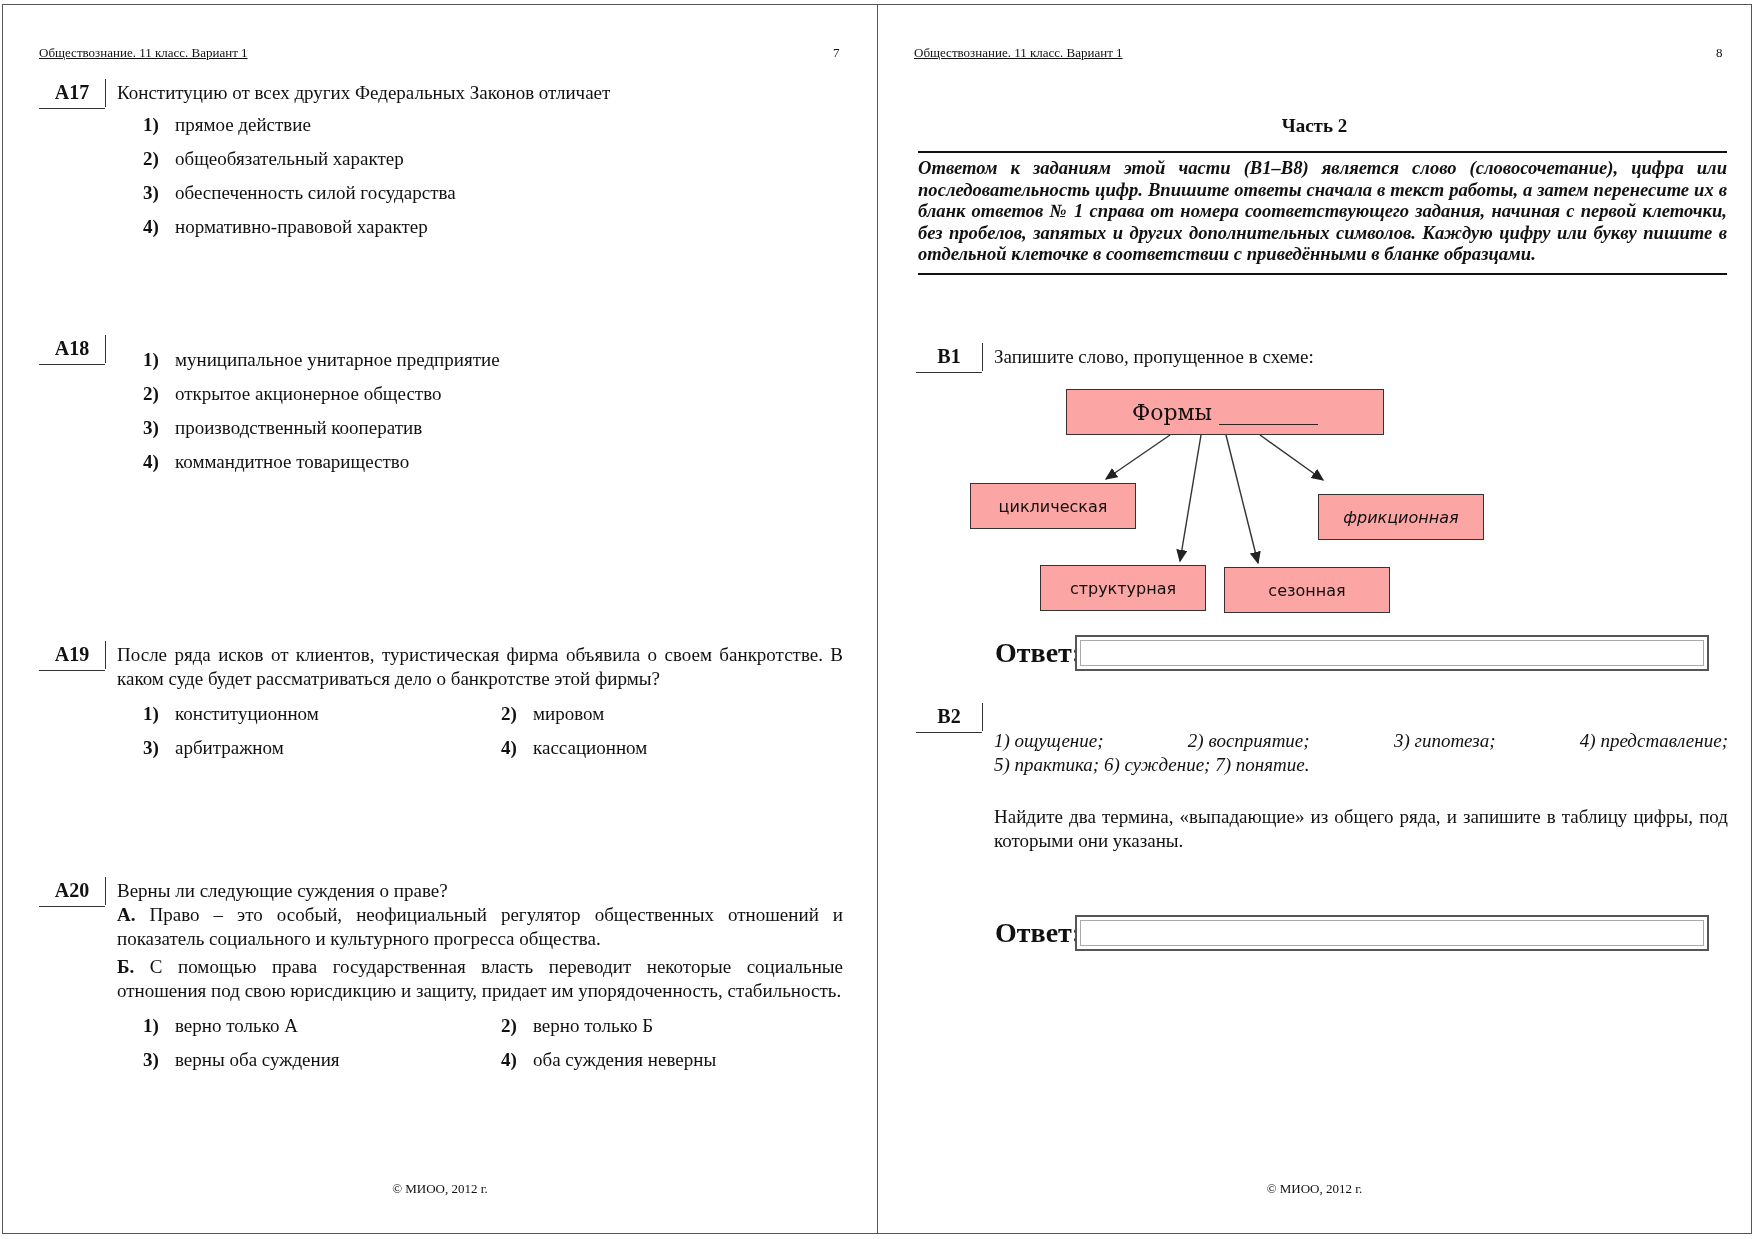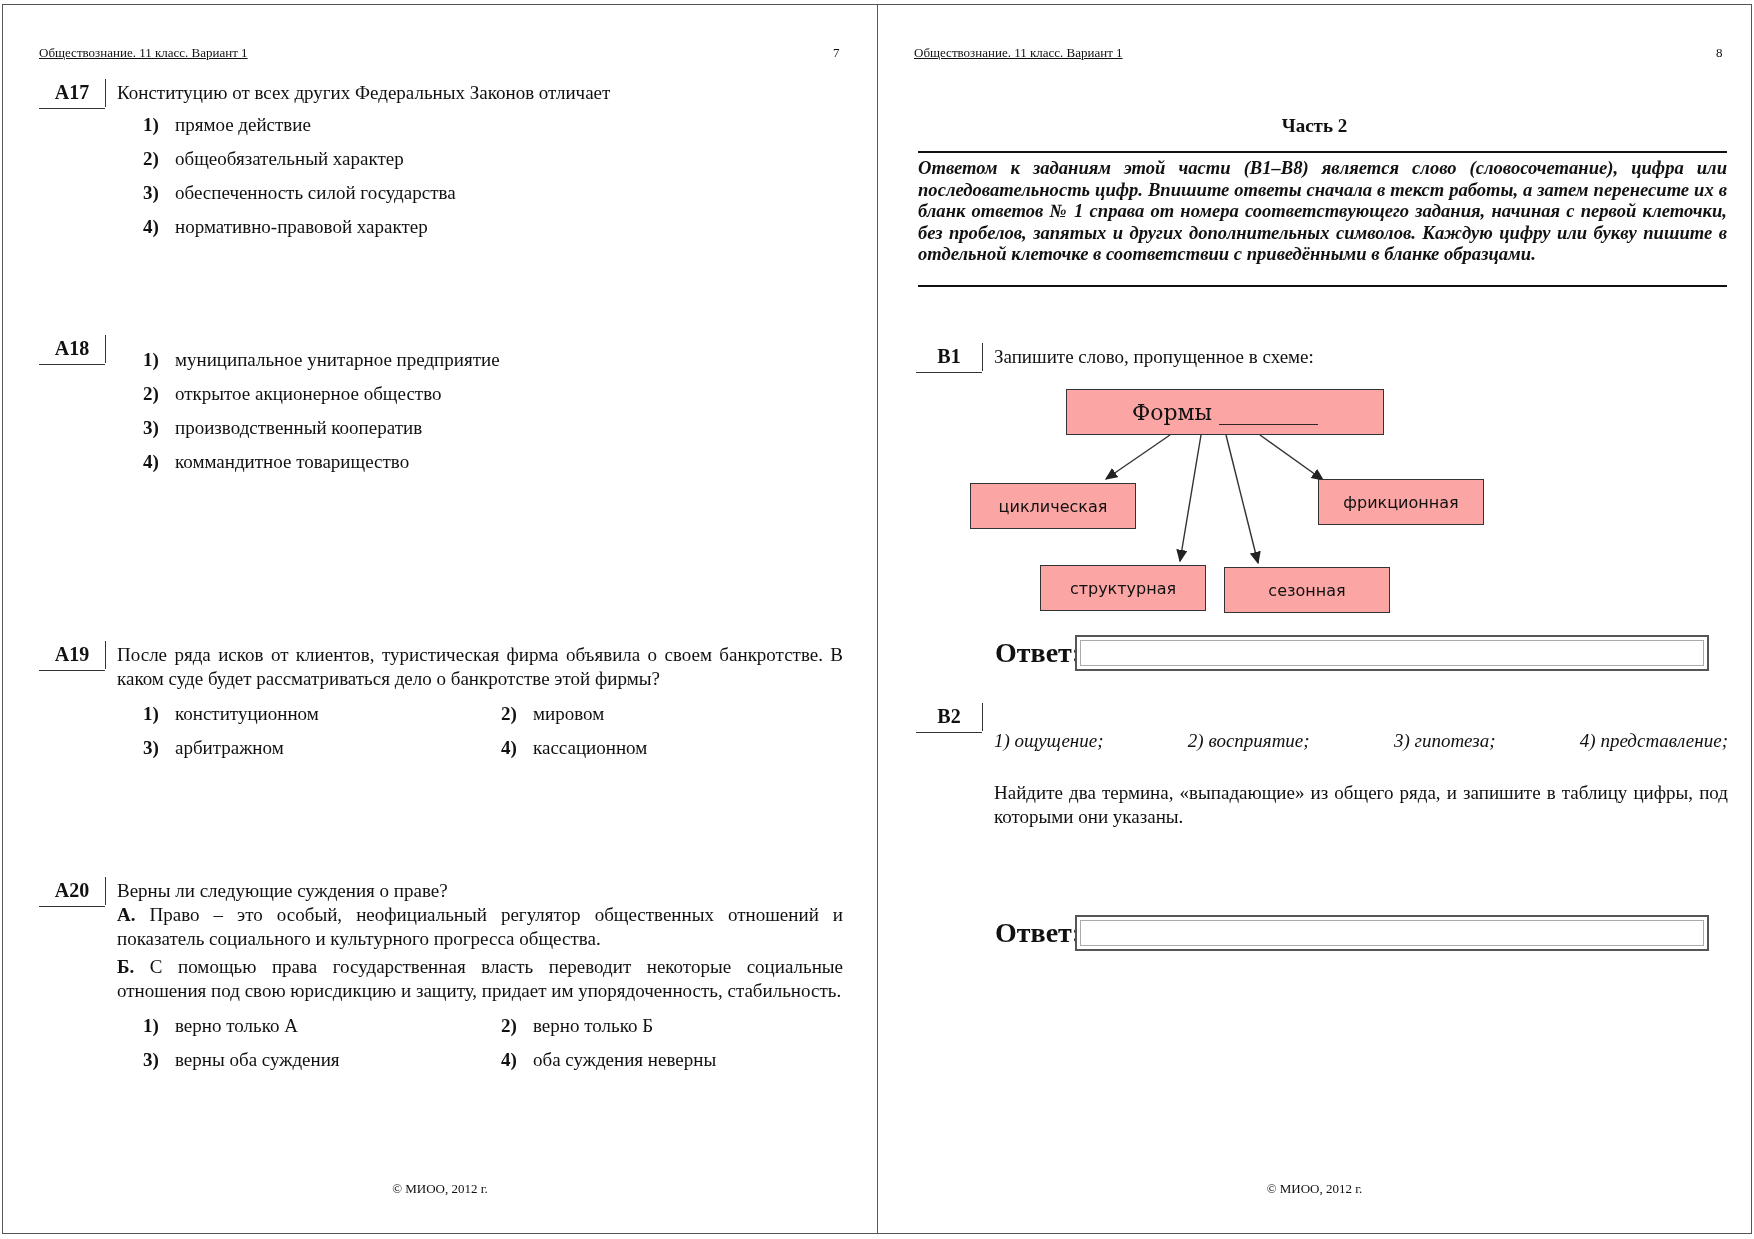--- a/index.html
+++ b/index.html
@@ -21,21 +21,21 @@
   .task-body { position: absolute; left: 78px; right: 0; top: 0; font-size: 19px; line-height: 24px;
                text-align: justify; font-family: "Liberation Serif", serif; }
   .opts { margin-top: 6px; margin-left: 26px; }
   .opt { display: flex; height: 34px; align-items: center; font-size: 19px; }
   .opt .n { font-weight: bold; width: 32px; }
   .opts.grid { display: grid; grid-template-columns: 358px 300px; }
   .para { margin: 0; }
   .part2-title { position: absolute; top: 110px; width: 100%; text-align: center; font-weight: bold;
                  font-size: 19px; font-family: Liberation Serif, serif; }
   .instr { position: absolute; left: 40px; right: 24px; top: 146px; border-top: 2px solid #111;
-           border-bottom: 2px solid #111; padding: 4px 0 20px; font-style: italic; font-weight: bold;
+           border-bottom: 2px solid #111; padding: 4px 0 8px; font-style: italic; font-weight: bold;
            font-size: 18.6px; line-height: 21.5px; text-align: justify; font-family: "Liberation Serif", serif; }
   .diagram { position: absolute; left: 210px; top: 378px; width: 520px; height: 230px; }
   .box { position: absolute; border: 1.5px solid #333; background: #fca5a5; display: flex;
          align-items: center; justify-content: center; font-family: "DejaVu Sans", sans-serif; font-size: 16px; }
   .box.top { font-size: 22px; font-family: "DejaVu Serif", serif; }
   .answer-row { position: absolute; left: 117px; display: flex; align-items: center; }
   .answer-label { font-weight: bold; font-size: 28px; width: 80px; font-family: "Liberation Serif", serif; }
   .answer-box { width: 634px; height: 36px; border: 2px solid #555; box-sizing: border-box;
                 box-shadow: inset 0 0 0 3px #fff, inset 0 0 0 4px #aaa; background: #fff; }
   .terms { font-style: italic; margin-top: 24px; text-align: justify; text-align-last: auto; }
@@ -181,39 +181,40 @@
       </defs>
       <line x1="82" y1="52" x2="18" y2="96" stroke="#333" stroke-width="1.4" marker-end="url(#ah)"></line>
       <line x1="113" y1="52" x2="92" y2="178" stroke="#333" stroke-width="1.4" marker-end="url(#ah)"></line>
       <line x1="138" y1="52" x2="170" y2="180" stroke="#333" stroke-width="1.4" marker-end="url(#ah)"></line>
       <line x1="172" y1="52" x2="235" y2="97" stroke="#333" stroke-width="1.4" marker-end="url(#ah)"></line>
     </svg>
     <div class="box top" style="left:-22px; top:6px; width:316px; height:44px;">Формы _________</div>
     <div class="box" style="left:-118px; top:100px; width:164px; height:44px;">циклическая</div>
     <div class="box" style="left:-48px; top:182px; width:164px; height:44px;">структурная</div>
     <div class="box" style="left:136px; top:184px; width:164px; height:44px;">сезонная</div>
-    <div class="box" style="left:230px; top:96px; width:164px; height:44px;">фрикционная</div>
+    <div class="box" style="left:230px; top:111px; width:164px; height:44px;font-style:italic;">фрикционная</div>
   </div>
 
   <div class="answer-row" style="top:630px">
     <span class="answer-label">Ответ:</span>
     <div class="answer-box"></div>
   </div>
 
   <div class="task" style="left:38px; top:700px; width:812px;">
     <div class="task-label">B2</div>
     <div class="task-bar"></div>
     <div class="task-body" style="left:78px;">
       <div class="terms">
         <div class="l1">
           <span>1) ощущение;</span>
           <span>2) восприятие;</span>
           <span>3) гипотеза;</span>
           <span>4) представление;</span>
         </div>
+        <div>5) практика; 6) суждение; 7) понятие.</div>
       </div>
       <p class="para" style="margin-top:28px">Найдите два термина, «выпадающие» из общего ряда, и запишите в таблицу цифры, под которыми они указаны.</p>
     </div>
   </div>
 
   <div class="answer-row" style="top:910px">
     <span class="answer-label">Ответ:</span>
     <div class="answer-box"></div>
   </div>
 

